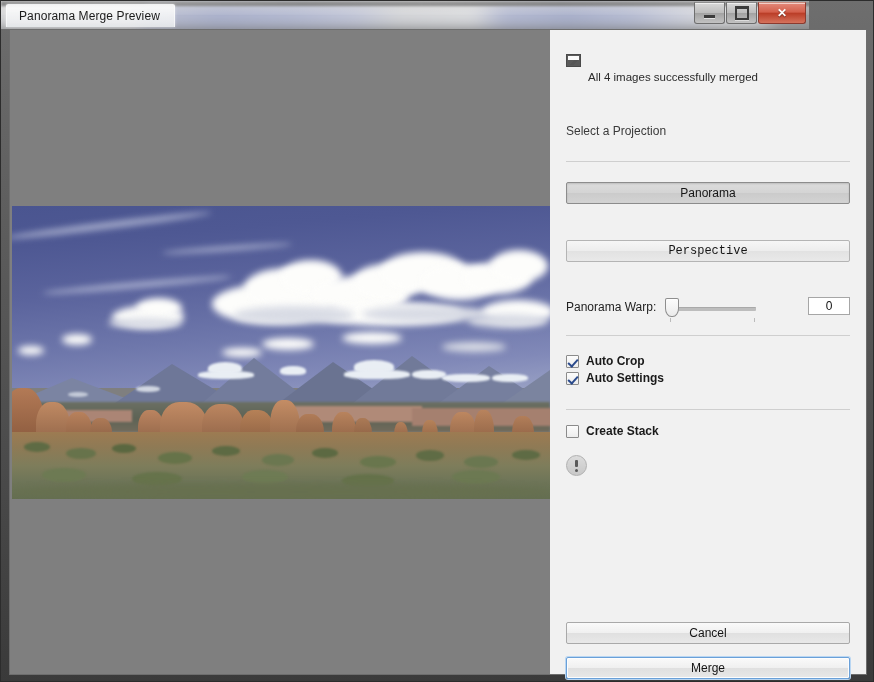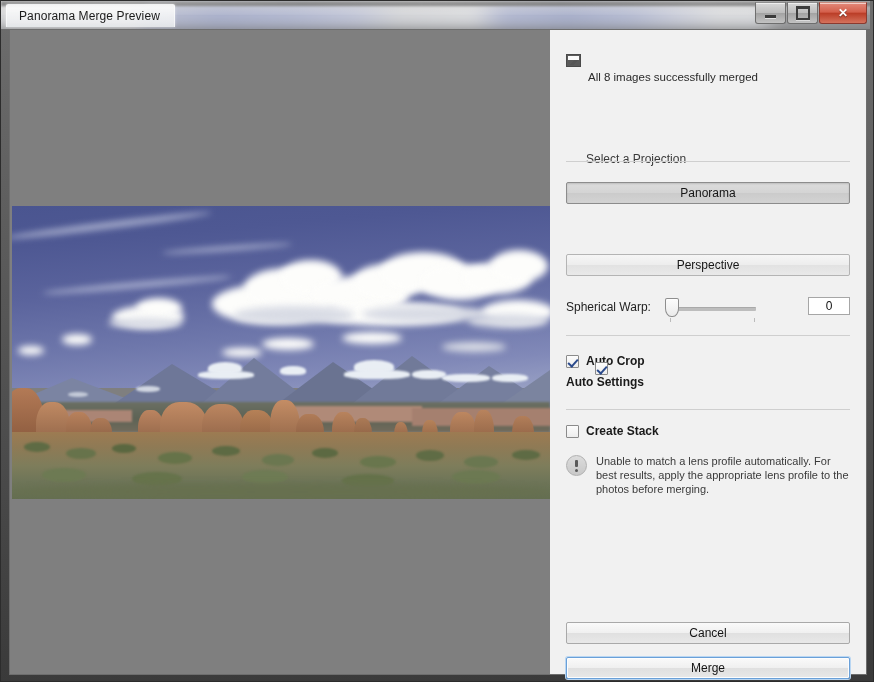--- a/index.html
+++ b/index.html
@@ -13,21 +13,21 @@
   
   #window{
     position:absolute;left:0;top:0;width:874px;height:682px;
     box-sizing:border-box;
     background:linear-gradient(180deg,#6e6e6e 0%,#3a3a3a 100%);
     border:1px solid #2c2c2c;
     overflow:hidden;
   }
   
   #titlebar{
-    position:absolute;left:0;top:0;width:869px;height:28px;
+    position:absolute;left:0;top:0;width:808px;height:28px;
     overflow:hidden;
   }
   .glass-bg{
     position:absolute;left:0;top:0;width:874px;height:28px;
     background:
       linear-gradient(180deg, rgba(255,255,255,.55) 0%, rgba(255,255,255,.28) 48%, rgba(215,218,225,.42) 52%, rgba(235,238,243,.55) 100%),
       linear-gradient(90deg,
         #c7c7c7 0px, #c7c7c7 150px,
         #9aa0bc 160px, #7f89b4 230px, #8d96bd 300px, #a6acc8 360px,
         #c4c5c8 400px, #cfd0d2 470px,
@@ -155,21 +155,21 @@
     background:
       linear-gradient(135deg,transparent 40%,#555 41%,#555 60%,transparent 61%),
       #5a5a5a;
   }
   .hdr-title{font-size:13px;color:#1a1a1a;line-height:15px;}
   .hdr-sub{
     position:absolute;left:38px;top:41px;font-size:11.5px;color:#2a2a2a;
   }
 
   .section-label{
-    position:absolute;left:16px;top:122px;font-size:12px;color:#3a3a3a;margin-left:20px;
+    position:absolute;left:16px;top:94px;font-size:12px;color:#3a3a3a;
   }
   .hr{
     position:absolute;left:16px;right:16px;height:1px;background:#cfcfcf;
   }
 
   .pbtn{
     position:absolute;left:16px;right:16px;height:22px;
     box-sizing:border-box;
     display:flex;align-items:center;justify-content:center;
     font-size:12px;color:#161616;
@@ -384,62 +384,61 @@
         <div class="bush" style="left:0px;top:278px;width:540px;height:16px;background:#67704f;filter:blur(3px);"></div>
       </div>
     </div>
 
     <div id="panel">
       <div id="panel-inner">
 
         <div class="hdr">
           <span class="pic-icon"></span>
         </div>
-        <div class="hdr-sub">All 8 images successfully merged</div>
+        <div class="hdr-sub">All 4 images successfully merged</div>
 
         <div class="section-label">Select a Projection</div>
         <div class="hr" style="top:131px;"></div>
 
         <div class="pbtn selected" style="top:152px;">
           <span>Panorama</span>
         </div>
-        <div class="pbtn" style="top:224px;">
+        <div class="pbtn" style="top:210px;font-family:Liberation Mono, monospace;">
           <span>Perspective</span>
         </div>
 
         <div class="slider-row">
-          <span class="sl-label">Spherical Warp:</span>
+          <span class="sl-label">Panorama Warp:</span>
           <div class="sl-track"></div>
           <div class="sl-thumb"></div>
           <div class="tick" style="left:104px;"></div>
           <div class="tick" style="left:188px;"></div>
           <div class="sl-value">0</div>
         </div>
 
         <div class="hr" style="top:305px;"></div>
 
         <div class="cbrow" style="top:324px;">
           <span class="cbox checked"></span>
           <span class="cb-label">Auto Crop</span>
         </div>
-        <div class="cbrow" style="top:332px;flex-direction:column;">
+        <div class="cbrow" style="top:341px;">
           <span class="cbox checked"></span>
           <span class="cb-label">Auto Settings</span>
         </div>
 
         <div class="hr" style="top:379px;"></div>
 
         <div class="cbrow" style="top:394px;">
           <span class="cbox"></span>
           <span class="cb-label">Create Stack</span>
         </div>
 
         <div class="warn">
           <span class="warn-icon"></span>
-          <span class="warn-text">Unable to match a lens profile automatically. For best results, apply the appropriate lens profile to the photos before merging.</span>
         </div>
 
         <div class="bbtn" style="top:592px;">
           <span>Cancel</span>
         </div>
         <div class="bbtn default" style="top:627px;">
           <span>Merge</span>
         </div>
 
       </div>

